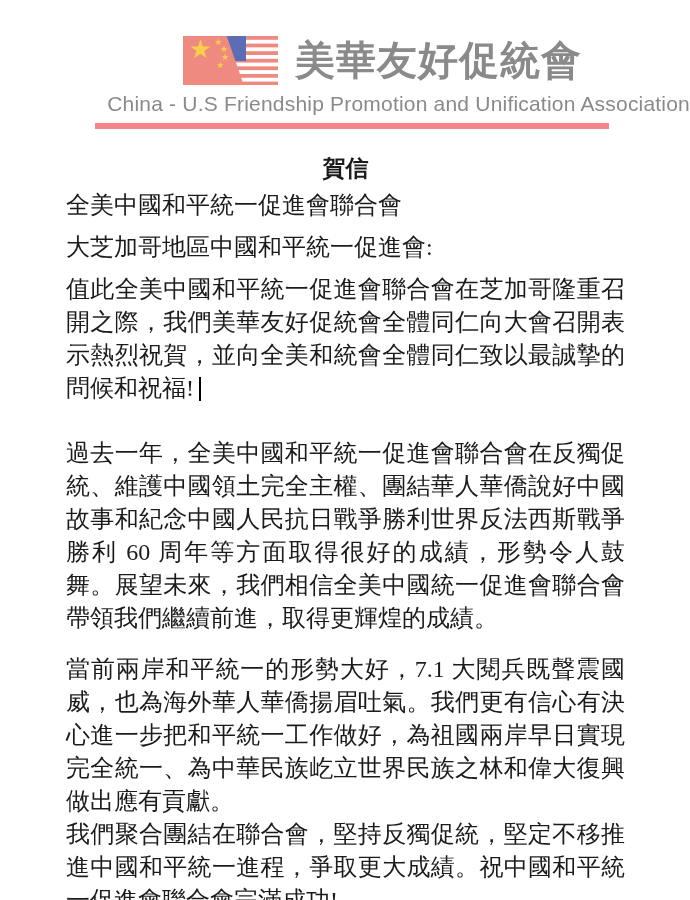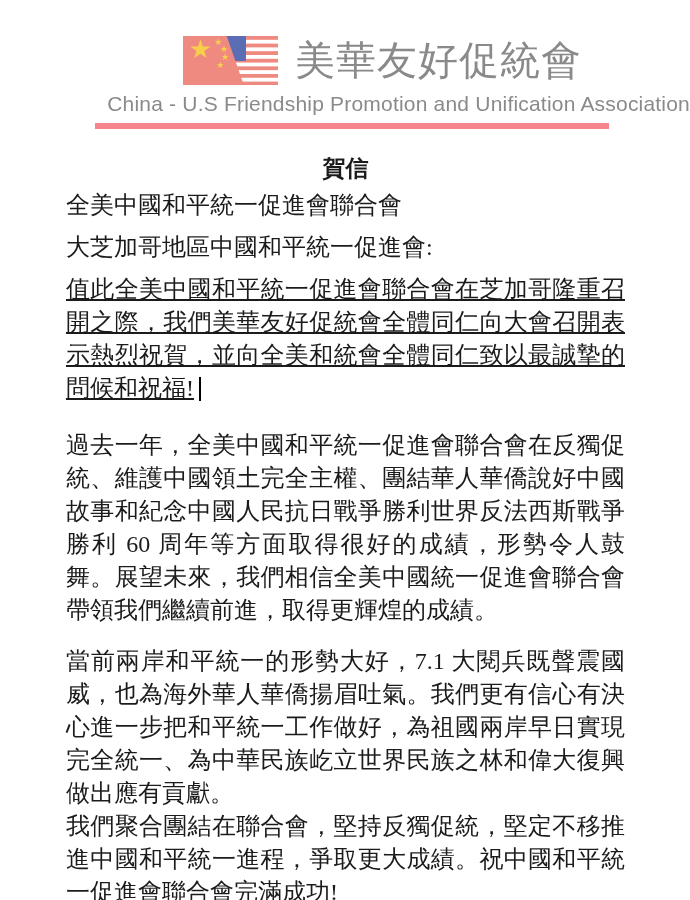--- a/index.html
+++ b/index.html
@@ -37,41 +37,41 @@
     clip-path:polygon(0 0,46% 0,64% 100%,0 100%);
   }
   .star{position:absolute;color:var(--star_yellow);line-height:1;}
   .star.big{left:6%;top:2%;font-size:26px;}
   .star.s1{left:33%;top:4%;font-size:9px;}
   .star.s2{left:39%;top:18%;font-size:9px;}
   .star.s3{left:40%;top:34%;font-size:9px;}
   .star.s4{left:35%;top:50%;font-size:9px;}
   .org-zh{
     font-family:"DejaVu Sans","Liberation Sans",sans-serif;
-    font-size:40px;font-weight:400;color:var(--title_gray);
+    font-size:40px;font-weight:700;color:var(--title_gray);
     letter-spacing:1px;white-space:nowrap;
   }
   .org-en{
     margin-top:7px;text-align:right;
     font-family:"Liberation Sans","DejaVu Sans",sans-serif;
     font-size:21px;color:var(--title_gray);letter-spacing:0.2px;
   }
   .accent-bar{
     margin:7px 0 0 95px;width:514px;height:6px;background:var(--accent_bar);
   }
   
   .letter{padding:23px 65px 0 66px;}
   .letter-title{
     text-align:center;font-size:23px;font-weight:700;line-height:33px;margin-bottom:4px;
   }
   p{font-size:24px;line-height:33px;}
   .addr{margin-bottom:9px;}
   .addr2{}
   .para{text-align:justify;}
-  .p1{margin-bottom:24px;text-decoration:underline;}
+  .p1{margin-bottom:32px;}
   .p2{margin-bottom:18px;}
   .p3{margin-bottom:0;}
   .p4{margin-bottom:37px;}
   .caret{
     display:inline-block;width:2px;height:24px;background:#000;
     margin-left:5px;vertical-align:text-bottom;
   }
 </style>
 </head>
 <body>

